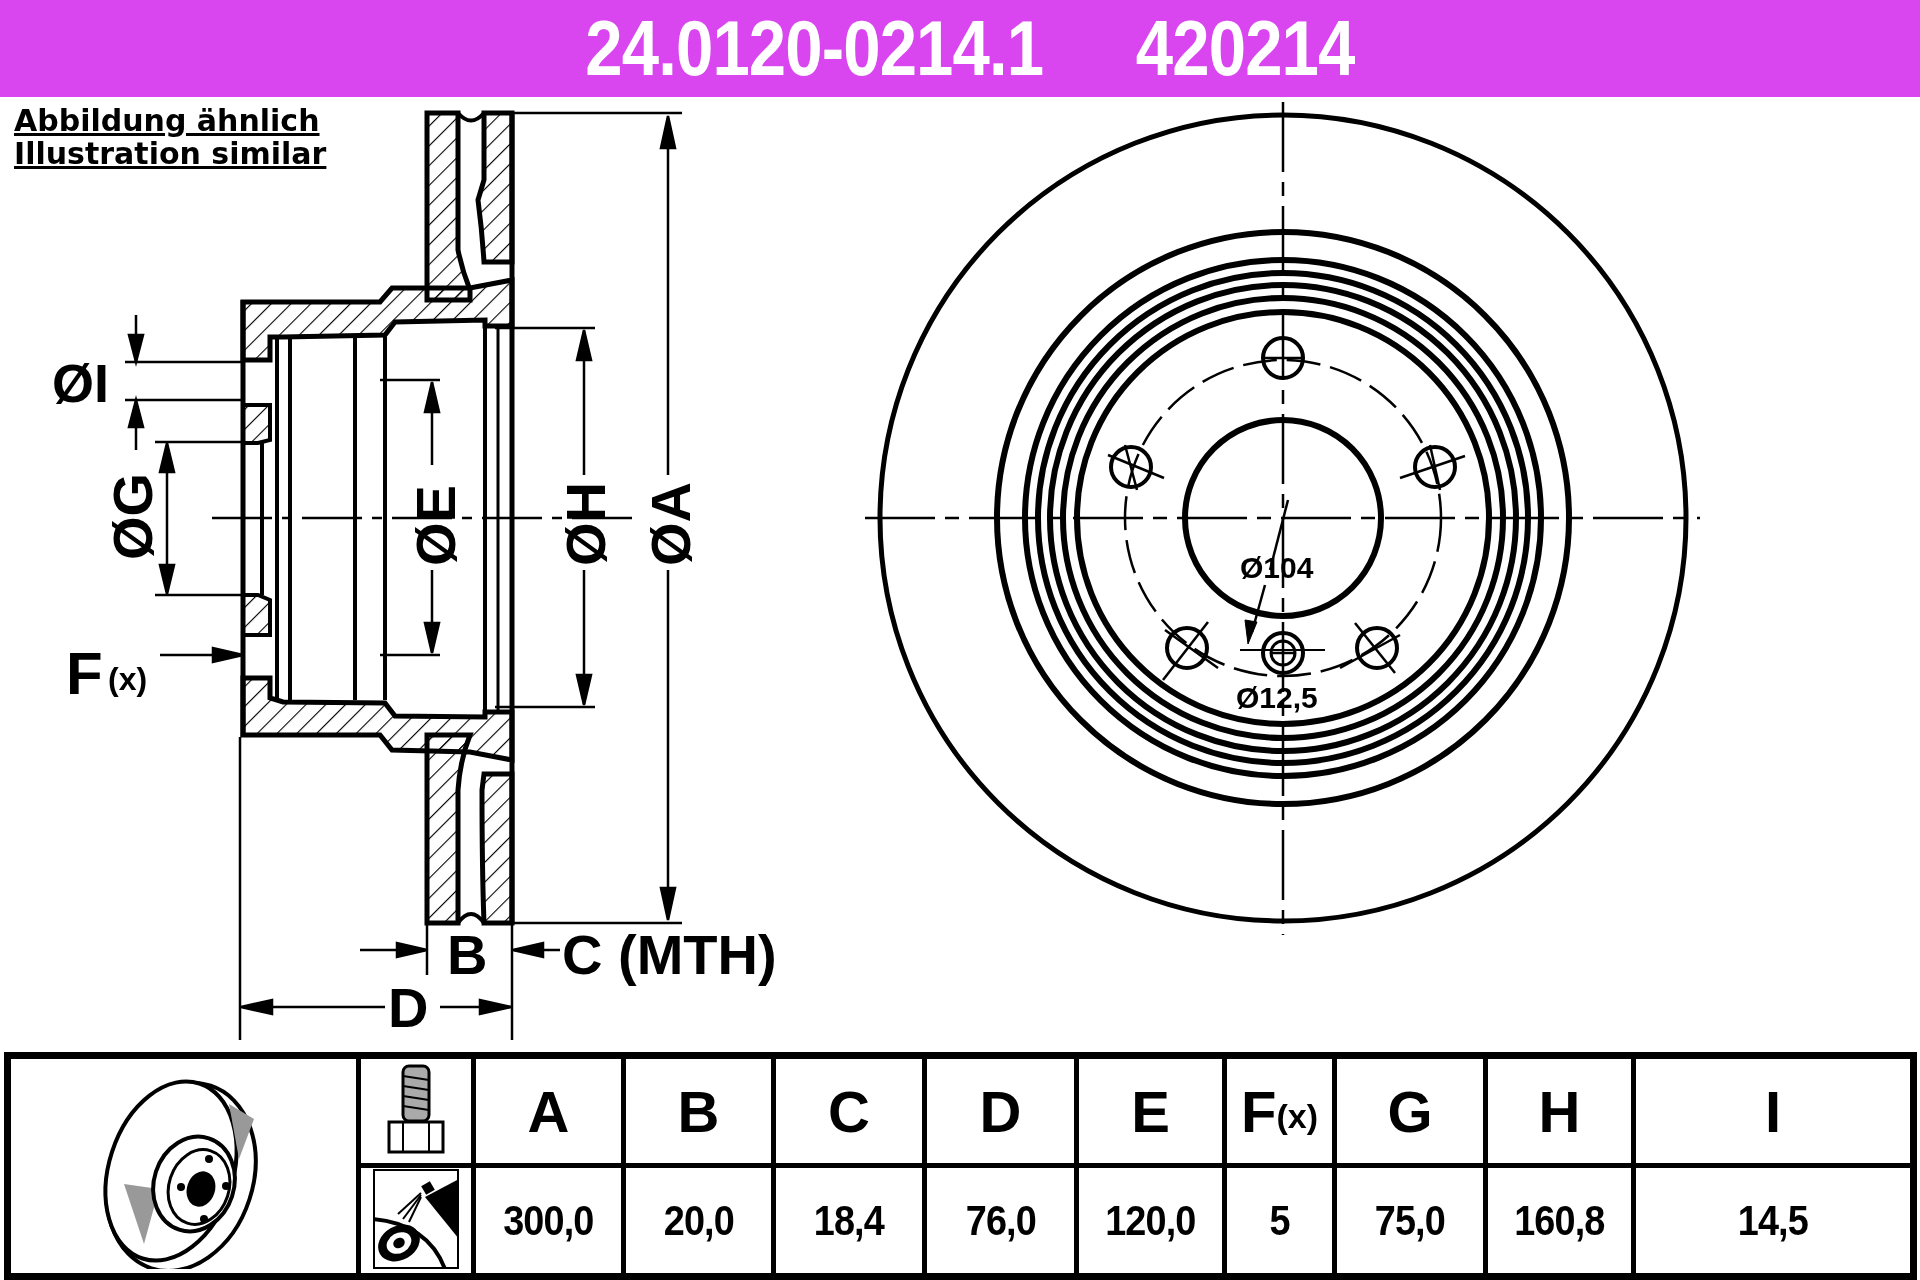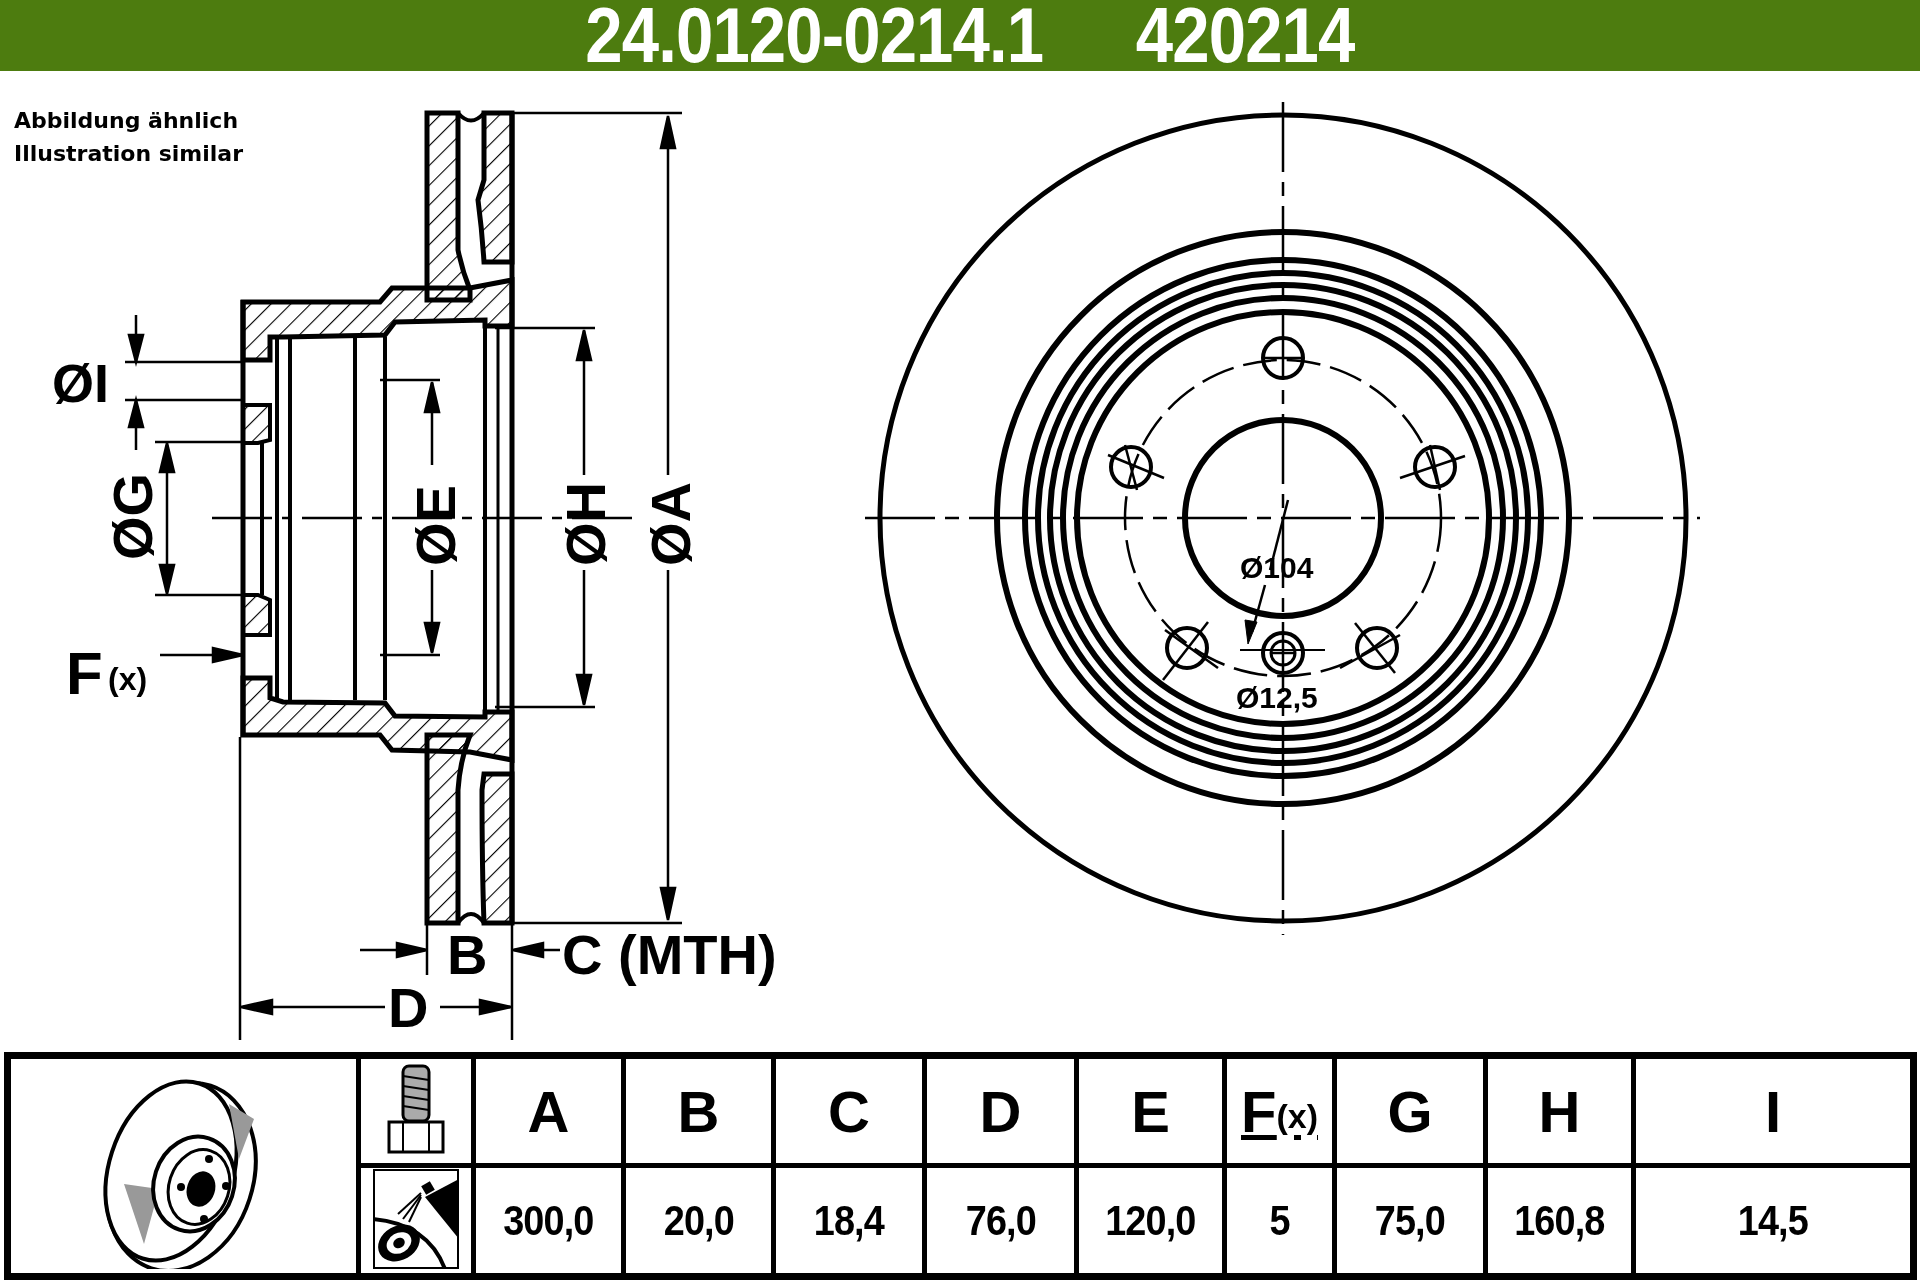--- a/index.html
+++ b/index.html
@@ -1,20 +1,20 @@
 <!DOCTYPE html>
 <html><head>
 <meta charset="utf-8">
 <style>
   html, body { margin:0; padding:0; background:#ffffff; }
   body { width:1920px; height:1280px; position:relative; overflow:hidden; font-family:"Liberation Sans", sans-serif; color:#000; }
-  .header { position:absolute; left:0; top:0; width:1920px; height:71px; background:#4d7c0f; display:flex; align-items:center; justify-content:center; }
+  .header { position:absolute; left:0; top:0; width:1920px; height:97px; background:#d946ef; display:flex; align-items:center; justify-content:center; }
   .header span { color:#fff; font-family:"Liberation Sans", sans-serif; font-weight:bold; font-size:78px; letter-spacing:-1px; transform:scaleX(0.86); display:inline-block; }
   .header .p1 { margin-right:38px; }
-  .note { position:absolute; left:14px; top:104px; font-family:"DejaVu Sans", sans-serif; font-weight:bold; font-size:22px; line-height:33px; color:#000; }
+  .note { position:absolute; left:14px; top:104px; font-family:"DejaVu Sans", sans-serif; font-weight:bold; font-size:30px; line-height:33px; color:#000;text-decoration:underline; }
   svg.drawing { position:absolute; left:0; top:0; }
   .lbl { font-family:"Liberation Sans", sans-serif; font-weight:bold; }
   table.spec { position:absolute; left:4px; top:1052px; width:1913px; height:225px; border-collapse:collapse; border:7px solid #000; }
   table.spec td { border:5px solid #000; text-align:center; padding:0; font-family:"Liberation Sans", sans-serif; font-weight:bold; }
   td.hd { height:104px; font-size:58px; }
   td.val { font-size:43px; letter-spacing:-1px; }
   td.val span { display:inline-block; transform:scaleX(0.88); }
   td.pic { border-right:none; width:350px; vertical-align:middle; }
   td.pic2 { border-left:none; width:110px; }
   .fx { font-size:34px; vertical-align:middle; }
@@ -262,16 +262,16 @@
   </table>
 
 <style>
   table.spec tr td:nth-child(1).pic { width:345px; }
   table.spec tr:first-child td.pic2 { width:108px; }
   td[data-name="header-A"], td[data-name="value-A"] { width:145px; }
   td[data-name="header-B"], td[data-name="value-B"] { width:145px; }
   td[data-name="header-C"], td[data-name="value-C"] { width:146px; }
   td[data-name="header-D"], td[data-name="value-D"] { width:147px; }
   td[data-name="header-E"], td[data-name="value-E"] { width:143px; }
-  td[data-name="header-F"], td[data-name="value-F"] { width:105px;text-decoration:underline; }
+  td[data-name="header-F"], td[data-name="value-F"] { width:105px; }
   td[data-name="header-G"], td[data-name="value-G"] { width:146px; }
   td[data-name="header-H"], td[data-name="value-H"] { width:143px; }
 </style>
 
 </body></html>

